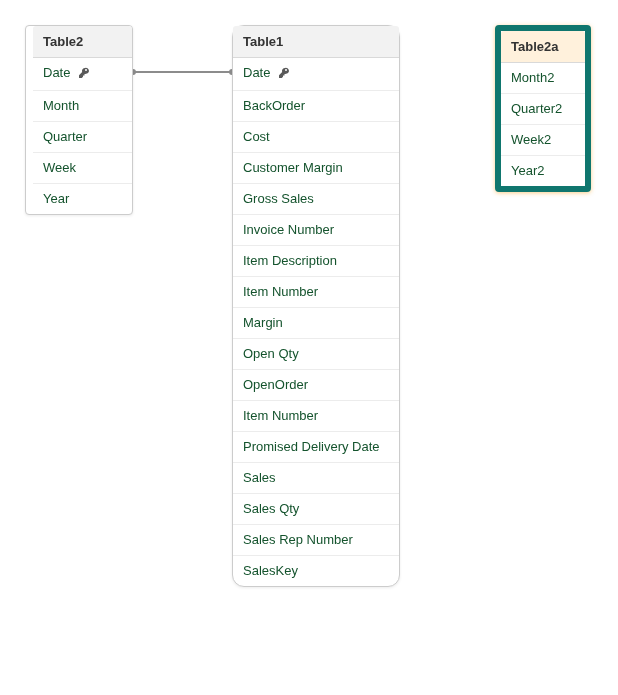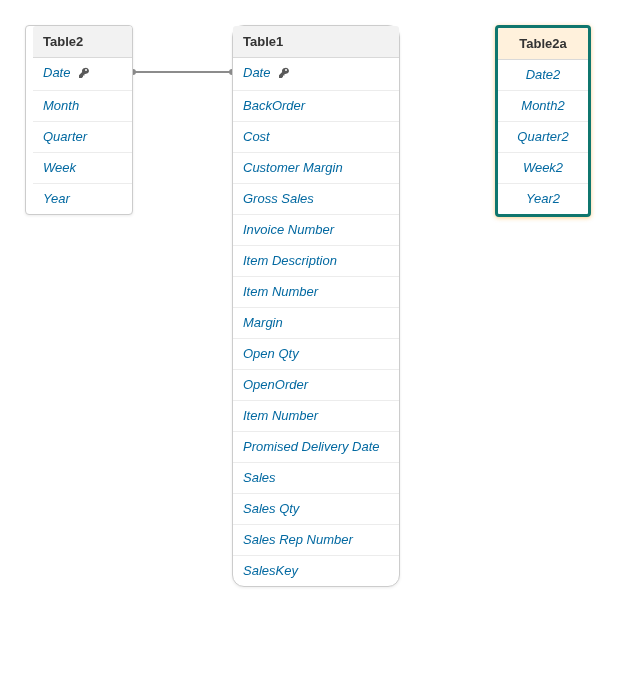--- a/index.html
+++ b/index.html
@@ -26,44 +26,42 @@
     pointer-events: none;
   }
   .table {
     position: absolute;
     background: #fff;
     border: 1px solid #ccc;
     border-radius: 4px;
     box-shadow: 0 1px 3px rgba(0,0,0,0.08);
   }
   .table.selected {
-    border: 3px solid #0f766e;
+    border: 6px solid #0f766e;
     box-shadow: 0 1px 4px rgba(249,161,27,0.5);
-    text-align: center;
   }
   .table-title {
     font-weight: 600;
     color: #333;
     padding: 8px 10px;
     background: #f2f2f2;
     border-bottom: 1px solid #d9d9d9;
     border-radius: 3px 3px 0 0;
   }
   .table.selected .table-title {
     background: #fff1dc;
     color: #333;
   }
   .fields { }
   .field {
     padding: 7px 10px;
     border-bottom: 1px solid #ececec;
     white-space: nowrap;
-    color: #0369a1;
+    color: #14532d;
     line-height: 16px;
-    font-style: italic;
   }
   .field:last-child { border-bottom: none; }
   .key-icon {
     display: inline-block;
     margin-left: 4px;
     vertical-align: -2px;
   }
 </style>
 </head>
 <body>
@@ -115,21 +113,20 @@
     <div class="field"><span>Sales</span></div>
     <div class="field"><span>Sales Qty</span></div>
     <div class="field"><span>Sales Rep Number</span></div>
     <div class="field"><span>SalesKey</span></div>
   </div>
 </div>
 
 <div class="table selected" style="left:495px; top:25px; width:96px;">
   <div class="table-title">Table2a</div>
   <div class="fields">
-    <div class="field"><span>Date2</span></div>
     <div class="field"><span>Month2</span></div>
     <div class="field"><span>Quarter2</span></div>
     <div class="field"><span>Week2</span></div>
     <div class="field"><span>Year2</span></div>
   </div>
 </div>
 
 </div>
 
 </body></html>

